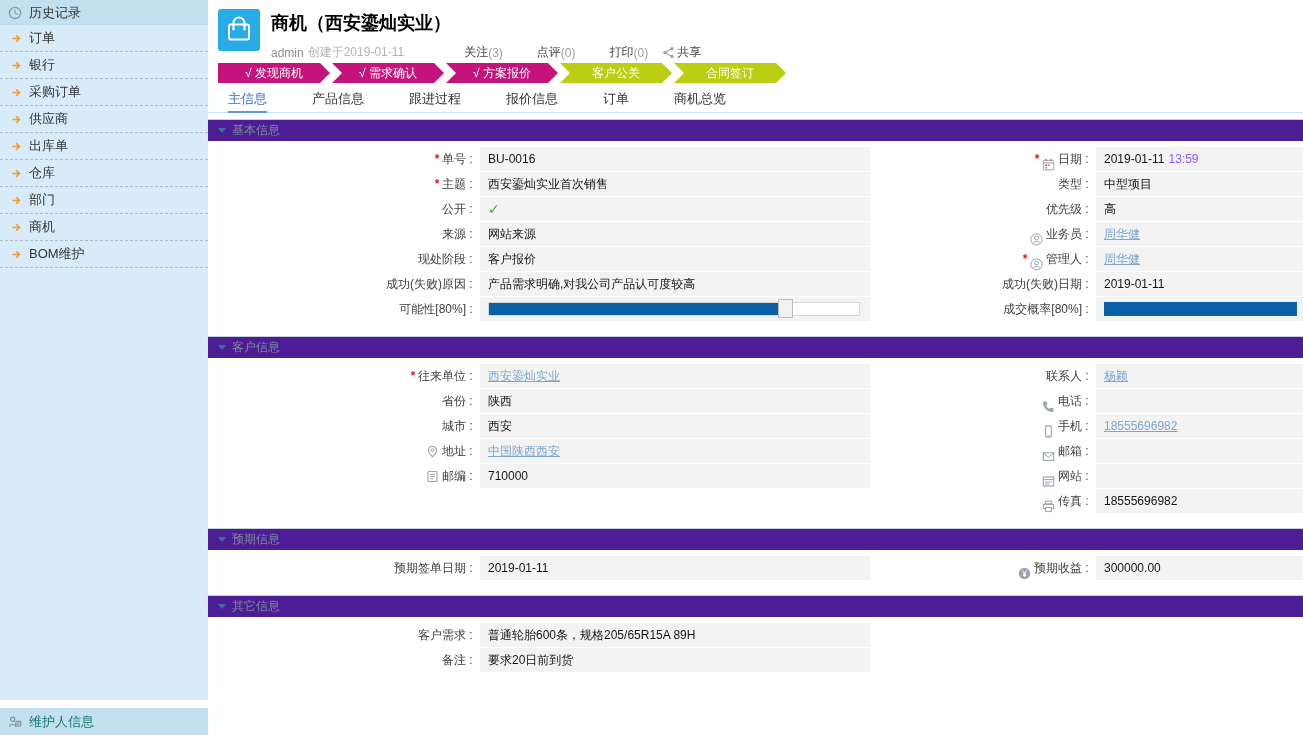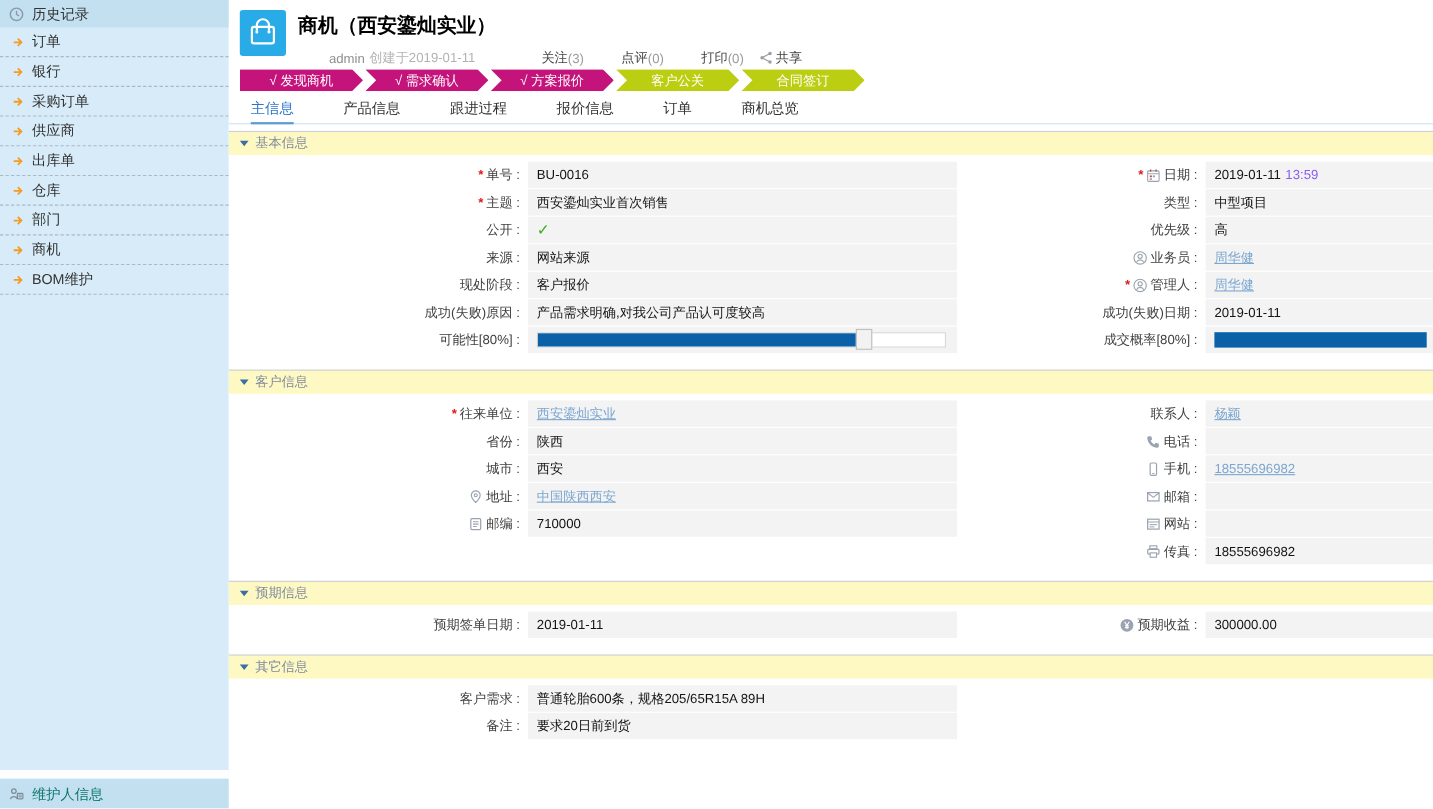--- a/index.html
+++ b/index.html
@@ -19,21 +19,21 @@
   .sb-foot { height:27px; background:#C3E0F1; display:flex; align-items:center; padding-left:8px; font-size:13px; color:#0f766e; }
   .sb-foot .txt { margin-left:7px; }
 
   
   .main { width:1095px; flex:none; background:#fff; }
 
   .main-header { padding:9px 0 0 10px; height:60px; display:flex; }
   .tile { width:42px; height:42px; background:#29ABE8; border-radius:3px; display:flex; align-items:center; justify-content:center; flex:none; }
   .head-right { margin-left:11px; padding-top:2px; }
   .h-title { font-size:18px; font-weight:bold; color:#000; }
-  .h-meta { margin-top:9px; font-size:12px; display:flex; align-items:center;margin-left:28px; }
+  .h-meta { margin-top:9px; font-size:12px; display:flex; align-items:center; }
   .h-meta .creator { color:#8f8f8f; }
   .h-meta .created { color:#b3b3b3; margin-left:4px; }
   .h-act { color:#444; cursor:pointer; margin-left:34px; display:flex; align-items:center; }
   .h-act .cnt { color:#9a9a9a; }
   .h-act.first { margin-left:60px; }
   .h-act.share { margin-left:14px; }
   .h-act .sic { margin-right:2px; display:inline-flex; }
 
   
   .stages { margin:3px 0 0 10px; display:flex; height:20px; }
@@ -42,35 +42,35 @@
   .stage.todo { background:#BCCE11; }
   .stage.notch { clip-path:polygon(0 0,calc(100% - 10px) 0,100% 50%,calc(100% - 10px) 100%,0 100%,10px 50%); }
   .stage.flat  { clip-path:polygon(0 0,calc(100% - 10px) 0,100% 50%,calc(100% - 10px) 100%,0 100%); }
 
   
   .tabs { margin-top:5px; height:25px; border-bottom:1px solid #C9E2F4; display:flex; padding-left:20px; }
   .tab { font-size:13px; color:#333; margin-right:45px; cursor:pointer; line-height:22px; height:25px; }
   .tab.active { color:#2E73C8; border-bottom:2px solid #5D9BD3; margin-bottom:-1px; }
 
   
-  .sec-hdr { height:22px; background:#fef9c3; border-top:1px solid #C9CFDC; display:flex; align-items:center;
+  .sec-hdr { height:22px; background:#4c1d95; border-top:1px solid #C9CFDC; display:flex; align-items:center;
     padding-left:10px; font-size:12px; color:#7E8AA0; }
   .sec-hdr.first { margin-top:6px; }
   .sec-hdr.next { margin-top:14px; }
   .tri { width:0; height:0; border-left:4px solid transparent; border-right:4px solid transparent; border-top:5px solid #3A6EA5; margin-right:6px; }
 
   .rows { margin-top:6px; }
   .cols { display:flex; }
   .col-l { width:662px; flex:none; }
   .col-r { width:433px; flex:none; }
   .frow { display:flex; height:24px; margin-bottom:1px; font-size:12px; align-items:center; }
   .flabel { display:flex; justify-content:flex-end; align-items:center; color:#404040; height:24px; line-height:24px; }
   .flabel::after { content:" : "; white-space:pre; margin-right:4px; }
   .col-l .flabel { width:272px; }
-  .col-r .flabel { width:226px; }
+  .col-r .flabel { width:226px;align-items:flex-end; }
   .fval { background:#F3F3F4; height:24px; line-height:24px; padding-left:8px; color:#141414; overflow:hidden; white-space:nowrap; }
   .col-l .fval { width:390px; }
   .col-r .fval { width:207px; }
   .req::before { content:"*"; color:#E01919; font-weight:bold; margin-right:3px; font-size:12px; }
   .licon { display:inline-flex; margin-right:3px; align-items:center; }
   .gray { color:#8b5cf6; margin-left:4px; }
   a.lnk { color:#7CA7CF; text-decoration:underline; cursor:pointer; }
   .check::before { content:"✓"; color:#3FAE29; font-weight:bold; font-size:14px; }
 
   

